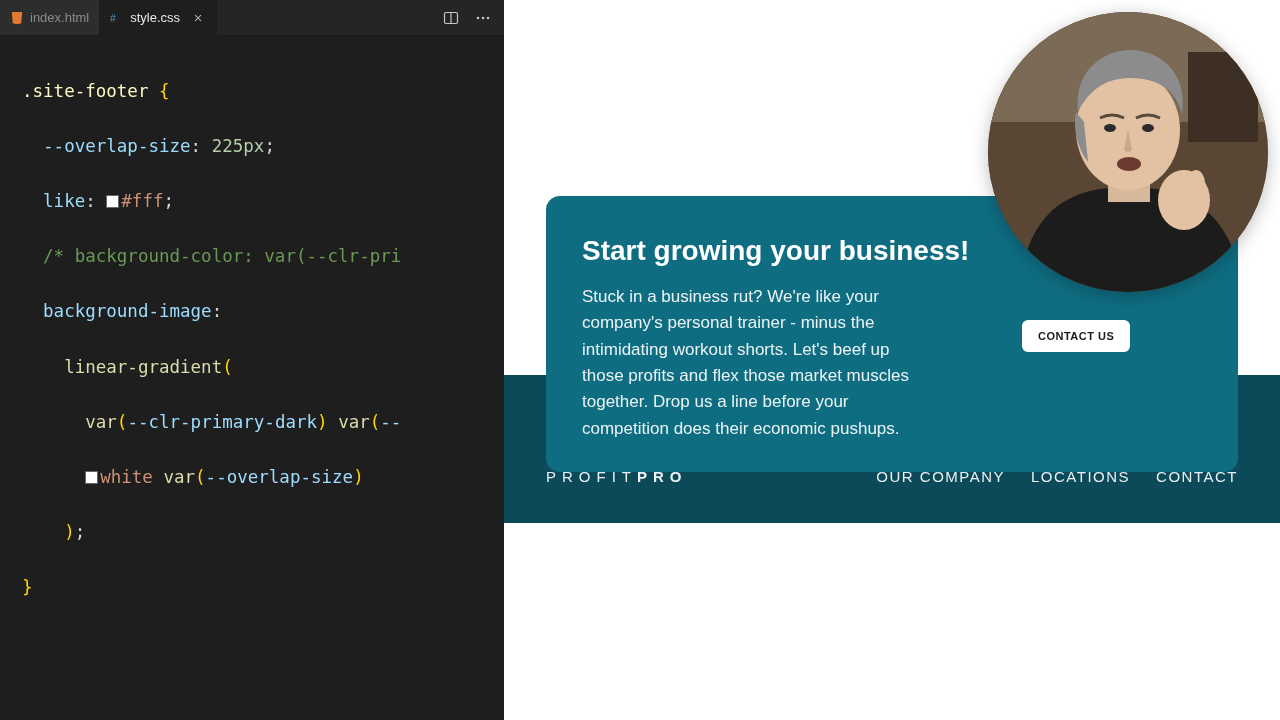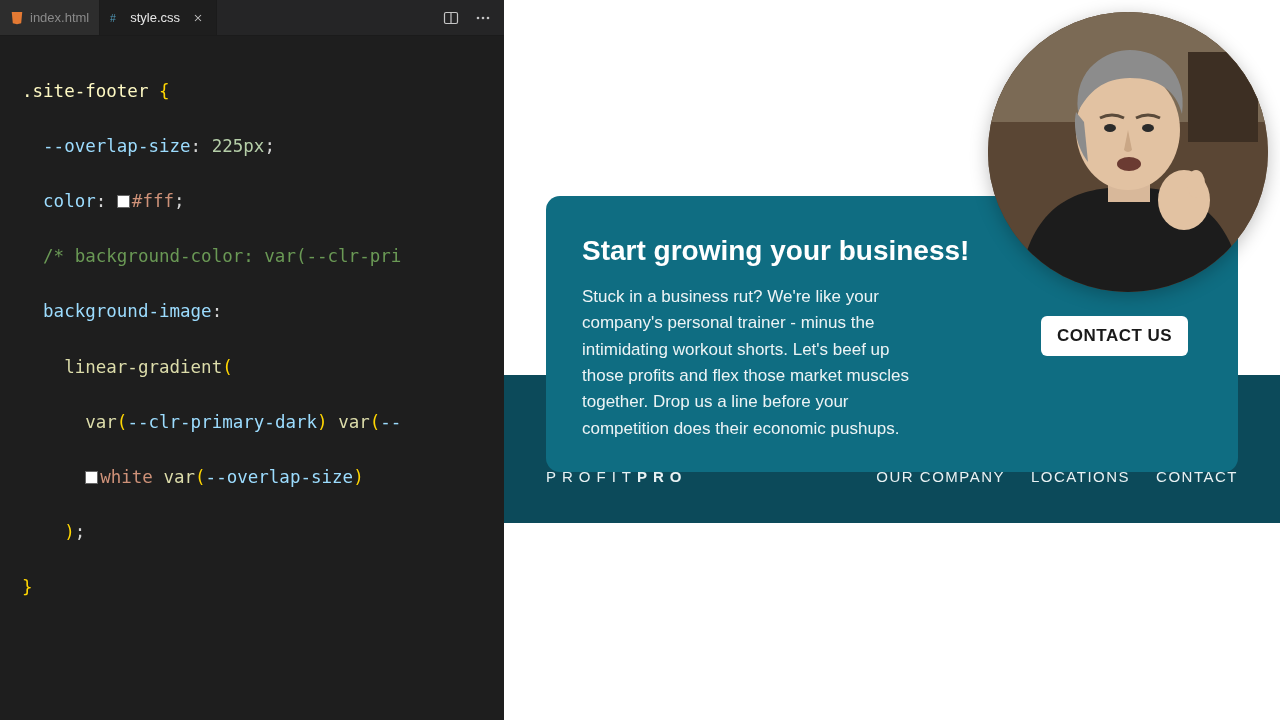--- a/index.html
+++ b/index.html
@@ -116,39 +116,39 @@
     position: absolute;
     left: 42px;
     right: 42px;
     top: 196px;
     background: #0f6d82;
     border-radius: 14px;
     padding: 34px 36px 30px 36px;
     color: #fff;
     display: flex;
     align-items: center;
-    gap: 39px;
+    gap: 20px;
   }
   .cta-left { flex: 1; max-width: 420px; }
   .cta-heading {
     font-size: 28px;
     font-weight: 700;
     line-height: 1.5;
     margin-bottom: 12px;
   }
   .cta-body {
     font-size: 17px;
     line-height: 1.55;
     opacity: 0.92;
     max-width: 340px;
   }
   .cta-button {
     background: #fff;
     color: #1a1a1a;
-    font-size: 17px;
+    font-size: 11px;
     font-weight: 700;
     letter-spacing: 0.5px;
     padding: 10px 16px;
     border-radius: 6px;
     align-self: center;
     white-space: nowrap;
     cursor: pointer;
   }
 
   .footer-bar {
@@ -232,21 +232,21 @@
             <circle cx="8" cy="8" r="1.3" fill="#c5c5c5"></circle>
             <circle cx="13" cy="8" r="1.3" fill="#c5c5c5"></circle>
           </svg>
       </span>
     </div>
   </div>
 
   <div class="code-area">
 <span class="line"><span class="tok-sel">.site-footer</span> <span class="tok-brace">{</span></span>
 <span class="line">  <span class="tok-prop">--overlap-size</span><span class="tok-punc">:</span> <span class="tok-num">225px</span><span class="tok-punc">;</span></span>
-<span class="line">  <span class="tok-prop">color</span><span class="tok-punc">:</span> <span class="swatch"></span><span class="tok-val">#fff</span><span class="tok-punc">;</span></span>
+<span class="line">  <span class="tok-prop">like</span><span class="tok-punc">:</span> <span class="swatch"></span><span class="tok-val">#fff</span><span class="tok-punc">;</span></span>
 <span class="line"><span class="tok-cmt">  /* background-color: var(--clr-pri</span></span>
 <span class="line">  <span class="tok-prop">background-image</span><span class="tok-punc">:</span></span>
 <span class="line">    <span class="tok-fn">linear-gradient</span><span class="tok-brace">(</span></span>
 <span class="line">      <span class="tok-fn">var</span><span class="tok-brace">(</span><span class="tok-prop">--clr-primary-dark</span><span class="tok-brace">)</span> <span class="tok-fn">var</span><span class="tok-brace">(</span><span class="tok-prop">--</span></span>
 <span class="line">      <span class="swatch"></span><span class="tok-val">white</span> <span class="tok-fn">var</span><span class="tok-brace">(</span><span class="tok-prop">--overlap-size</span><span class="tok-brace">)</span></span>
 <span class="line">    <span class="tok-brace">)</span><span class="tok-punc">;</span></span>
 <span class="line"><span class="tok-brace">}</span></span>
 <span class="line"> </span>
 
 

